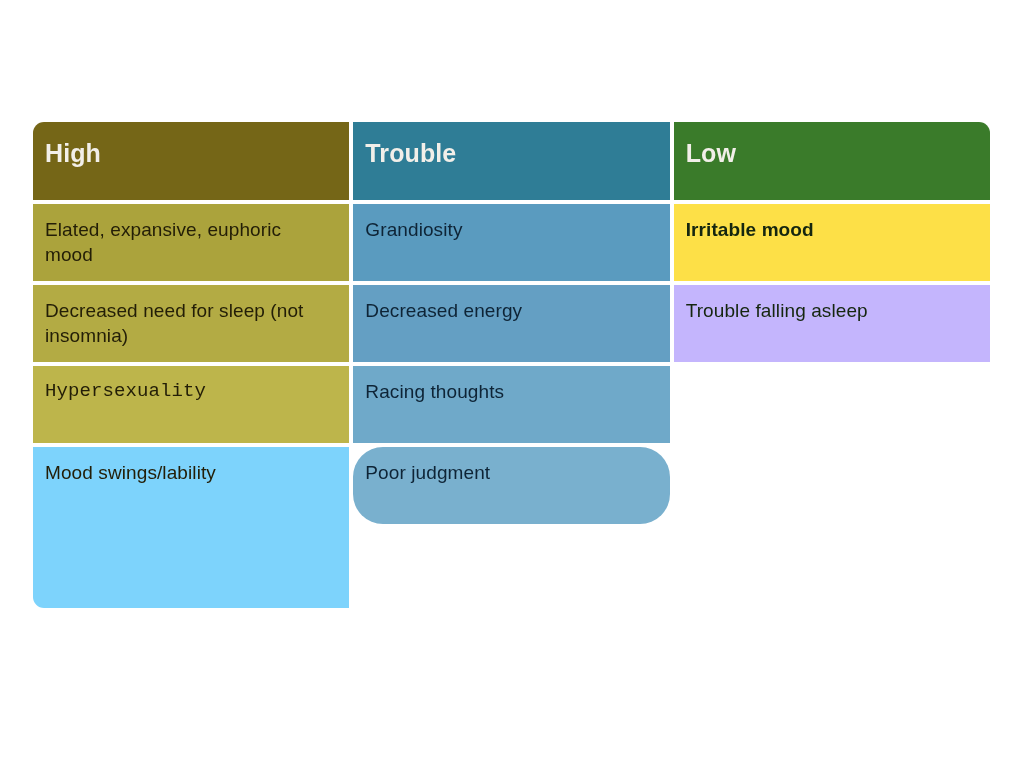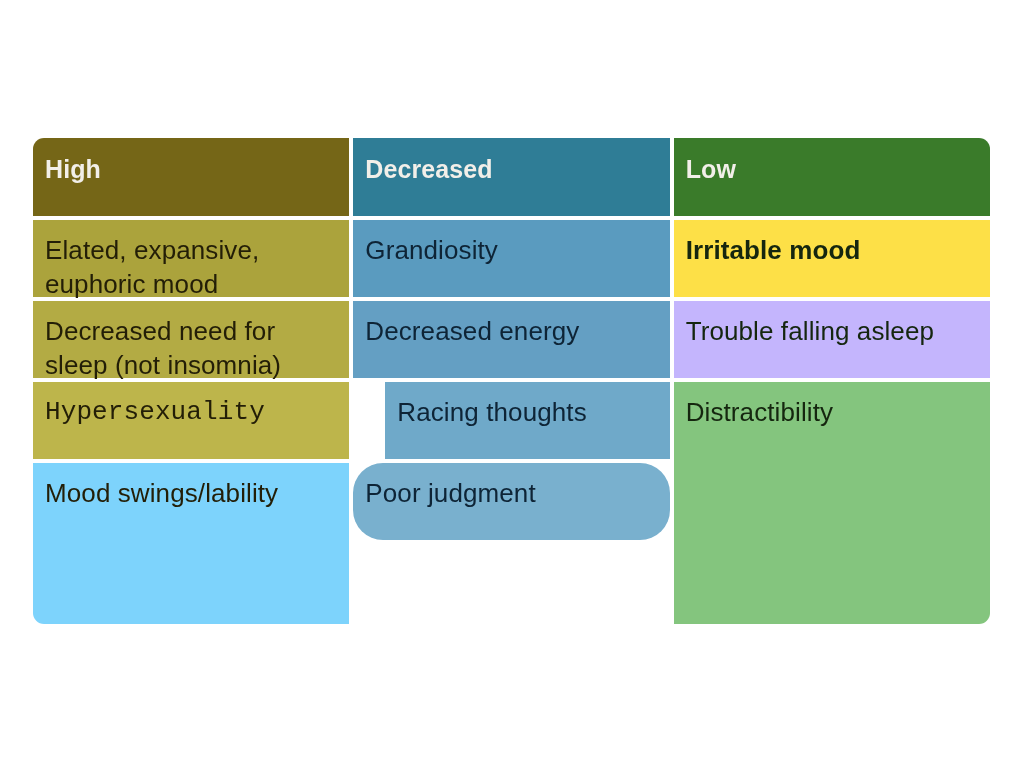--- a/index.html
+++ b/index.html
@@ -1,48 +1,48 @@
 <!DOCTYPE html>
 <html><head>
 <meta charset="utf-8">
 <style>
   html,body{margin:0;padding:0;background:#ffffff;}
   body{font-family:"Liberation Sans","DejaVu Sans",sans-serif;}
   .page{position:relative;width:1024px;height:765px;background:#ffffff;overflow:hidden;}
   .severity-table{
-    position:absolute;left:33px;top:138px;width:957px;height:490px;
+    position:absolute;left:33px;top:122px;width:957px;height:490px;
     display:grid;
     grid-template-columns:1fr 1fr 1fr;
     grid-template-rows:78px 77px 77px 77px 77px 80px;
     gap:4px;
   }
   .cell{
     padding:13px 16px 10px 12px;
-    font-size:26px;
+    font-size:19px;
     line-height:1.32;
     letter-spacing:0.1px;
   }
   .hdr{
     font-weight:bold;
     font-size:25px;
     color:#f2efe9;
     padding-top:15px;
   }
   
   .high-h{background:#756617;grid-column:1;grid-row:1;border-top-left-radius:11px;}
   .high-1{background:#aba33c;grid-column:1;grid-row:2;}
   .high-2{background:#b3ab44;grid-column:1;grid-row:3;}
   .high-3{background:#bdb54b;grid-column:1;grid-row:4;font-family:Liberation Mono, monospace;}
   .high-4{background:#7dd3fc;grid-column:1;grid-row:5 / span 2;border-bottom-left-radius:11px;}
   .high-1,.high-2,.high-3,.high-4{color:#231e07;}
   
   .mod-h{background:#2f7d96;grid-column:2;grid-row:1;}
   .mod-1{background:#5a9bbf;grid-column:2;grid-row:2;}
   .mod-2{background:#649fc3;grid-column:2;grid-row:3;}
-  .mod-3{background:#6fa9c9;grid-column:2;grid-row:4;margin-left:32px;}
+  .mod-3{background:#6fa9c9;grid-column:2;grid-row:4;}
   .mod-4{background:#79b0ce;grid-column:2;grid-row:5;border-radius:30px;}
   .mod-5{background:#84b9d4;grid-column:2;grid-row:6;}
   .mod-1,.mod-2,.mod-3,.mod-4,.mod-5{color:#0e2436;}
   
   .low-h{background:#3a7b2a;grid-column:3;grid-row:1;border-top-right-radius:11px;}
   .low-1{background:#fde047;grid-column:3;grid-row:2;font-weight:bold;}
   .low-2{background:#c4b5fd;grid-column:3;grid-row:3;}
   .low-3{background:#84c57e;grid-column:3;grid-row:4 / span 3;border-bottom-right-radius:11px;}
   .low-1,.low-2,.low-3{color:#15260f;}
 </style>
@@ -51,25 +51,24 @@
 
 <div class="page">
   <div class="severity-table">
 
     <div class="cell hdr high-h">High</div>
     <div class="cell high-1">Elated, expansive, euphoric mood</div>
     <div class="cell high-2">Decreased need for sleep (not insomnia)</div>
     <div class="cell high-3">Hypersexuality</div>
     <div class="cell high-4">Mood swings/lability</div>
 
-    <div class="cell hdr mod-h">Decreased</div>
+    <div class="cell hdr mod-h">Trouble</div>
     <div class="cell mod-1">Grandiosity</div>
     <div class="cell mod-2">Decreased energy</div>
     <div class="cell mod-3">Racing thoughts</div>
     <div class="cell mod-4">Poor judgment</div>
 
     <div class="cell hdr low-h">Low</div>
     <div class="cell low-1">Irritable mood</div>
     <div class="cell low-2">Trouble falling asleep</div>
-    <div class="cell low-3">Distractibility</div>
 
   </div>
 </div>
 
 </body></html>

